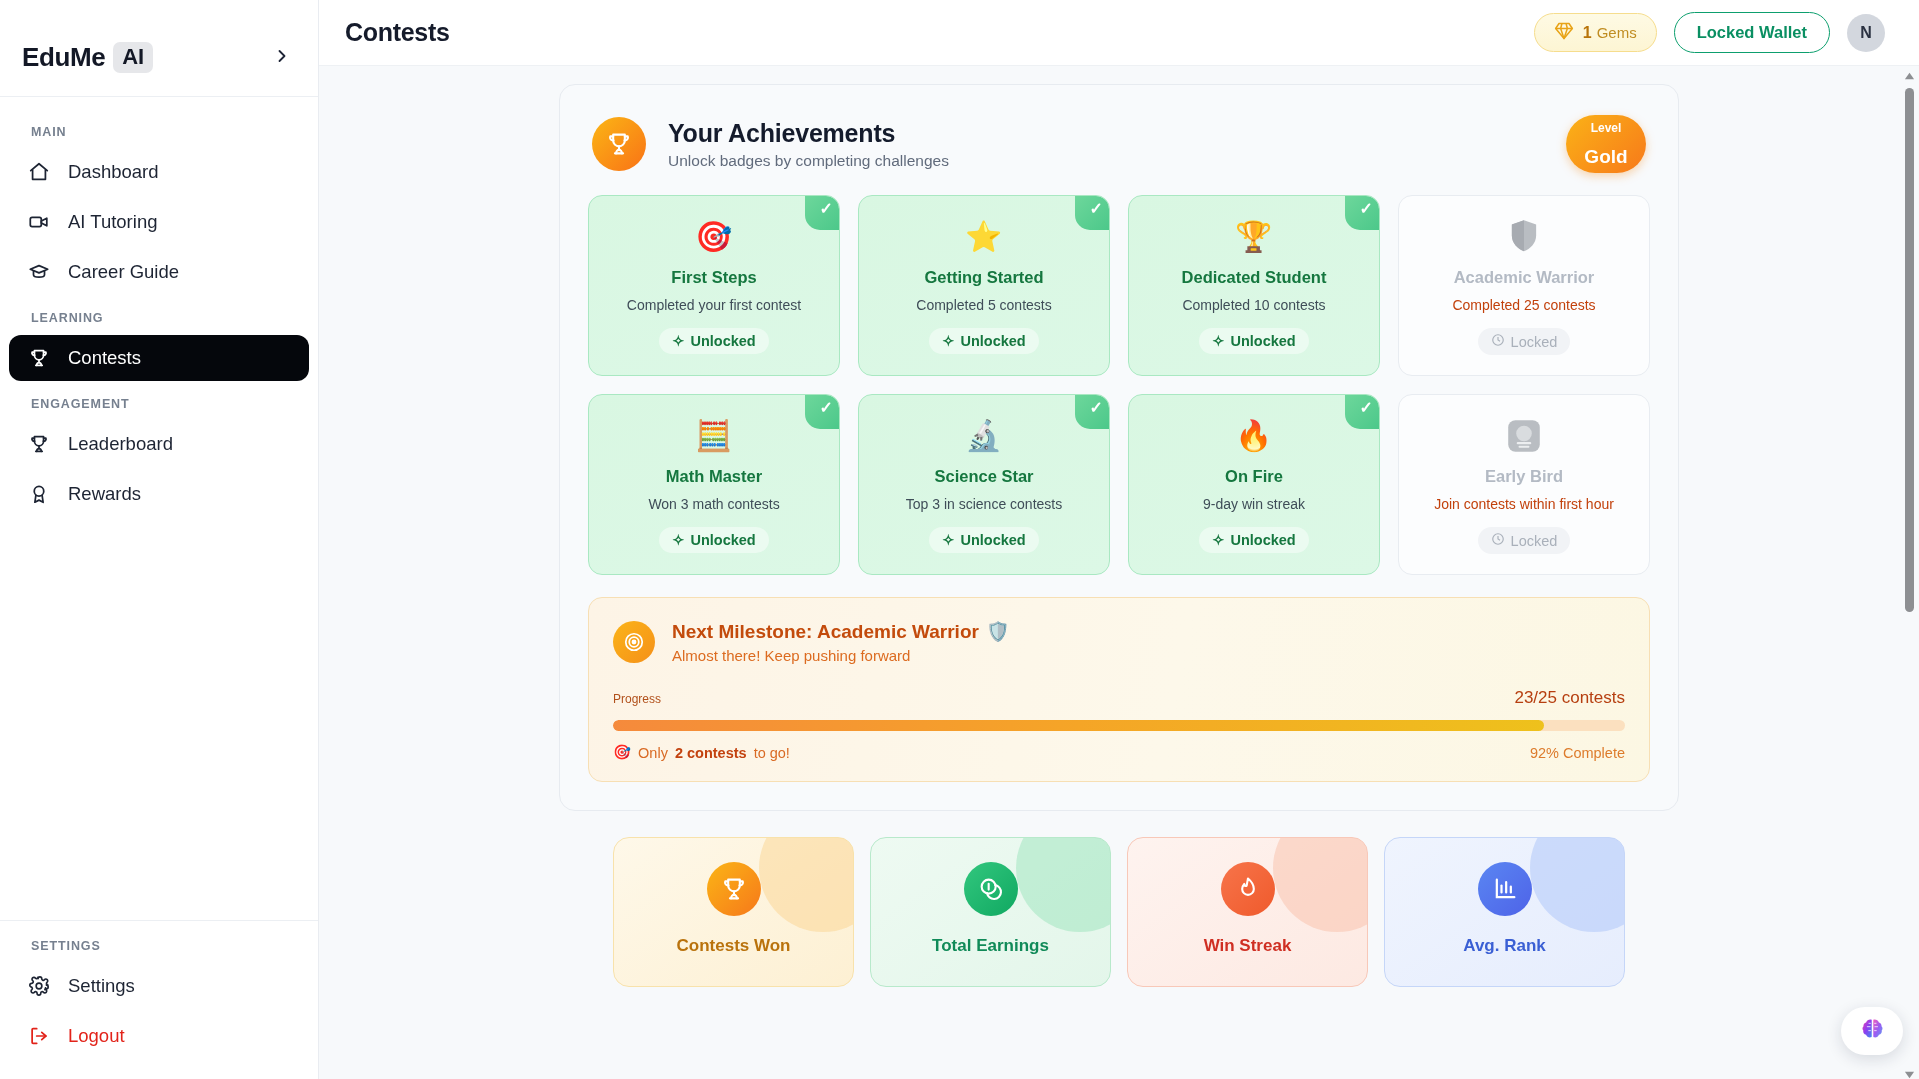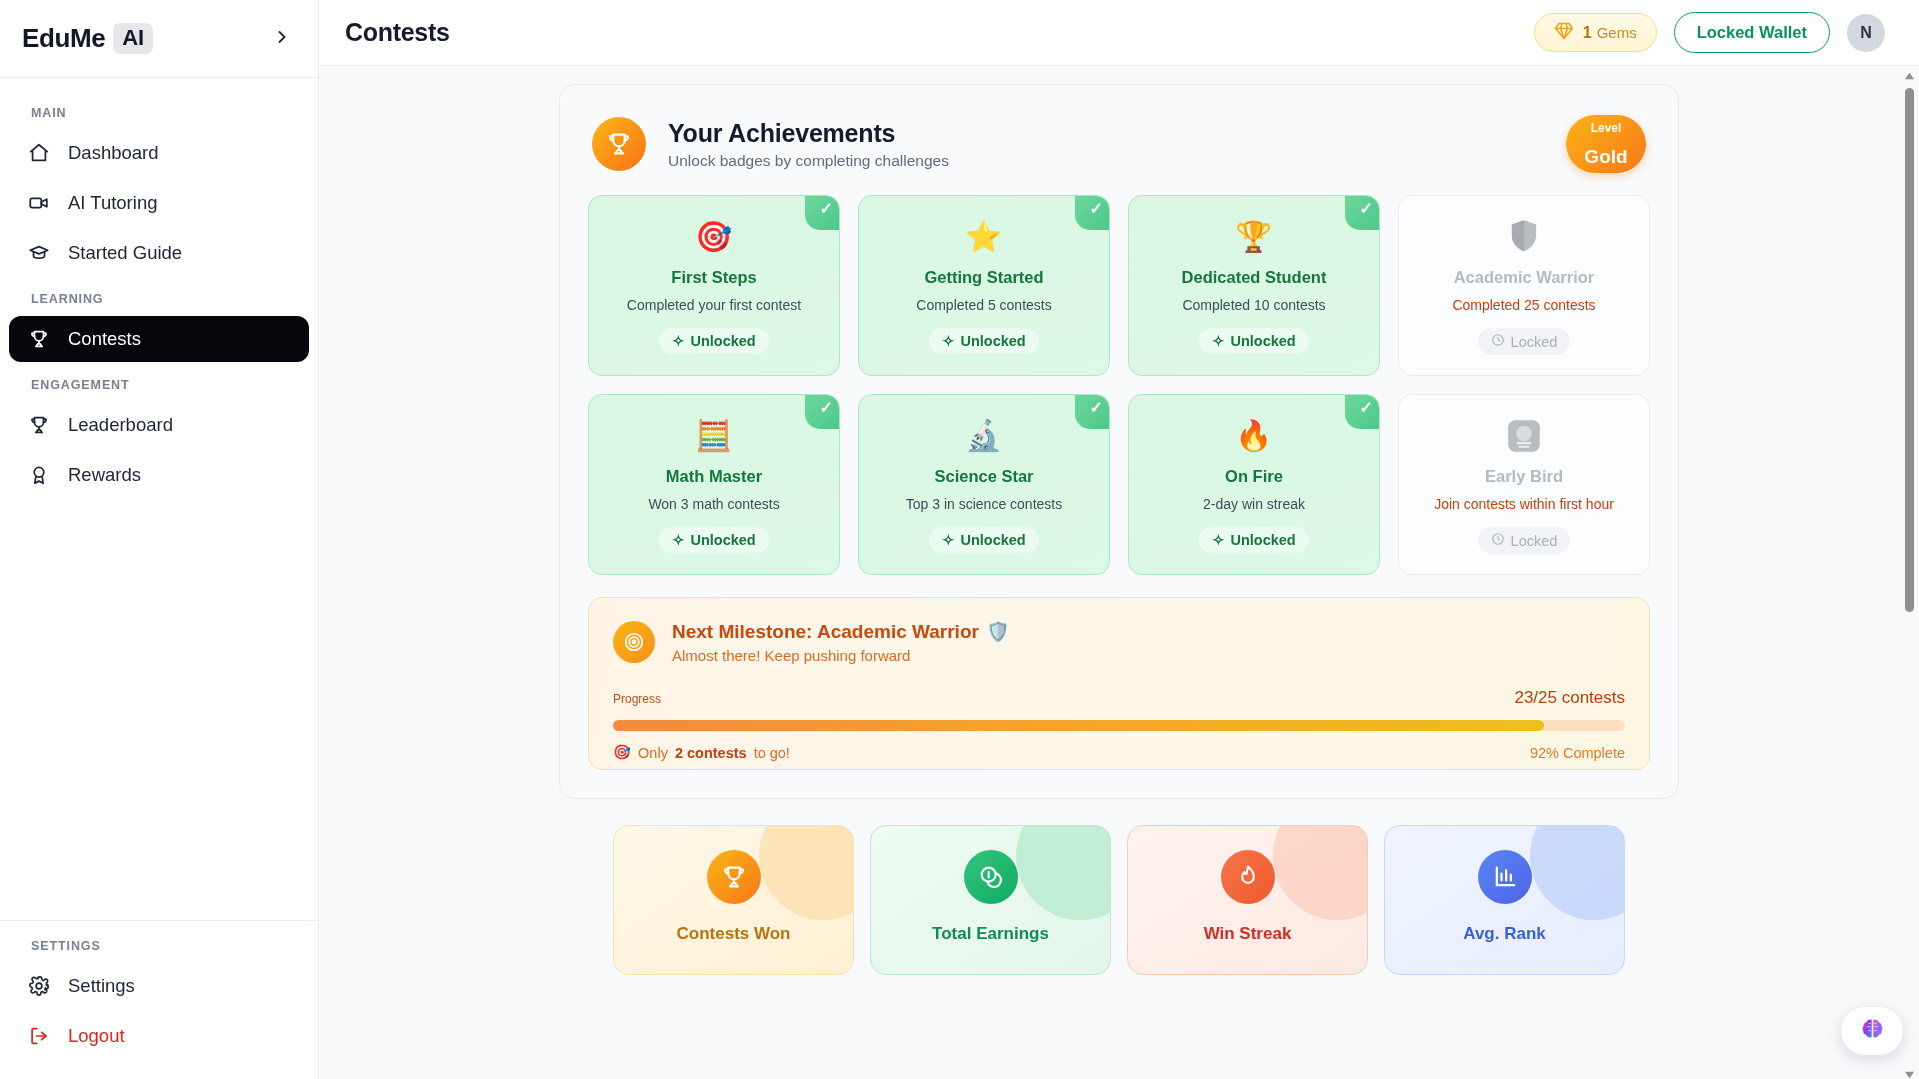--- a/index.html
+++ b/index.html
@@ -18,20 +18,21 @@
     background: #ffffff;
     border-right: 1px solid #e9ecf1;
     display: flex; flex-direction: column;
     flex: 0 0 319px;
   }
   .brand-row {
     height: 78px;
     display: flex; align-items: center; justify-content: space-between;
     padding: 0 22px 0 22px;
     border-bottom: 1px solid #eceff3;
+    margin-top: 19px;
   }
   .brand { display: flex; align-items: center; gap: 8px; }
   .brand-name { font-size: 26px; font-weight: 700; letter-spacing: -0.4px; color: #131826; }
   .brand-chip {
     background: #e6e7ea; border-radius: 7px;
     padding: 3px 9px 4px 9px;
     font-size: 22px; font-weight: 700; color: #131826;
     line-height: 1.05;
   }
   .collapse-btn {
@@ -151,21 +152,21 @@
     display: flex; align-items: flex-start; justify-content: flex-end;
     padding: 3px 6px 0 0;
     color: #ffffff; font-size: 16px; font-weight: 700;
   }
 
   
   .milestone {
     margin-top: 22px; border-radius: 14px;
     background: linear-gradient(100deg,#fdf4e6 0%,#fdf8ea 55%,#fcf7e3 100%);
     border: 1px solid #f7dfb4;
-    padding: 22px 24px 8px 24px;
+    padding: 22px 24px 20px 24px;
   }
   .ms-head { display: flex; align-items: center; gap: 17px; }
   .ms-icon {
     width: 42px; height: 42px; border-radius: 50%;
     background: linear-gradient(135deg,#fbb418,#f59019);
     display: flex; align-items: center; justify-content: center; flex: 0 0 42px;
   }
   .ms-title { font-size: 19px; font-weight: 700; color: #c34b0c; display: flex; align-items: center; gap: 7px; }
   .ms-sub { font-size: 15px; color: #dc6b20; margin-top: 4px; }
   .ms-row { display: flex; justify-content: space-between; align-items: baseline; margin-top: 24px; }
@@ -277,21 +278,21 @@
         </span>
         <span>AI Tutoring</span>
       </div>
       <div class="nav-item">
         <span class="ico">
           <svg width="22" height="22" viewBox="0 0 24 24" fill="none" stroke="currentColor" stroke-width="1.9" stroke-linecap="round" stroke-linejoin="round">
               <path d="M2.5 9 12 5l9.5 4-9.5 4z"></path>
               <path d="M6 11v4c0 1.4 2.7 2.6 6 2.6s6-1.2 6-2.6v-4"></path>
             </svg>
         </span>
-        <span>Started Guide</span>
+        <span>Career Guide</span>
       </div>
 
       <div class="nav-section-title">LEARNING</div>
       <div class="nav-item active">
         <span class="ico">
           <svg width="22" height="22" viewBox="0 0 24 24" fill="none" stroke="currentColor" stroke-width="1.9" stroke-linecap="round" stroke-linejoin="round">
               <path d="M7 4h10v5a5 5 0 0 1-10 0z"></path>
               <path d="M7 5.5H4.5a2.5 2.5 0 0 0 2.8 3.4"></path>
               <path d="M17 5.5h2.5a2.5 2.5 0 0 1-2.8 3.4"></path>
               <path d="M12 14v3"></path>
@@ -471,21 +472,21 @@
             <div class="badge-status">
                 <span>✧</span>
                 <span>Unlocked</span>
               </div>
           </div>
 
           <div class="badge unlocked">
             <div class="check-corner">✓</div>
             <div class="badge-emoji">🔥</div>
             <div class="badge-name">On Fire</div>
-            <div class="badge-desc">2-day win streak</div>
+            <div class="badge-desc">9-day win streak</div>
             <div class="badge-status">
                 <span>✧</span>
                 <span>Unlocked</span>
               </div>
           </div>
 
           <div class="badge locked">
             <div class="badge-emoji">
               <svg width="34" height="34" viewBox="0 0 28 28" style="vertical-align:-7px">
                   <rect x="1" y="1" width="26" height="26" rx="6" fill="#b9bdc2"></rect>

